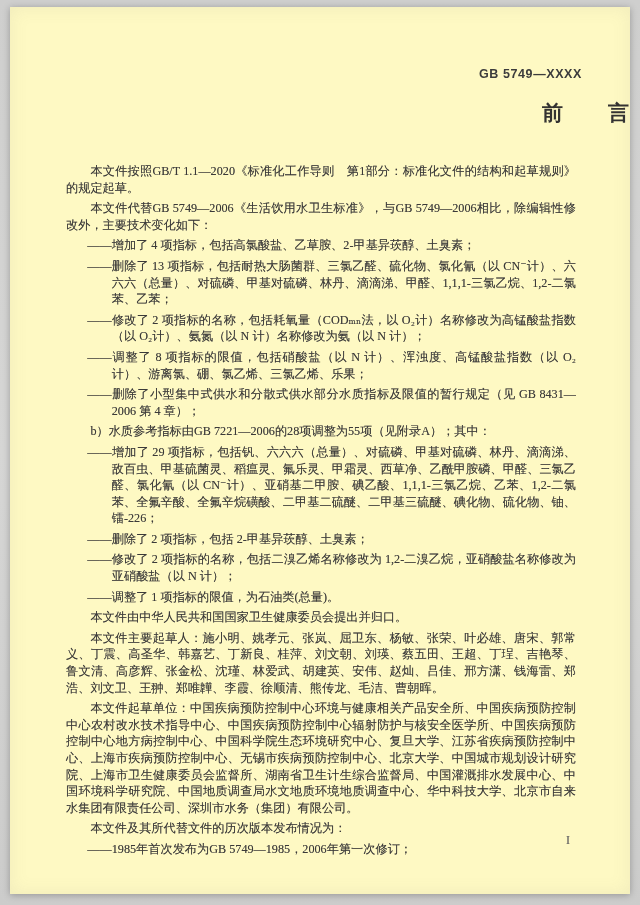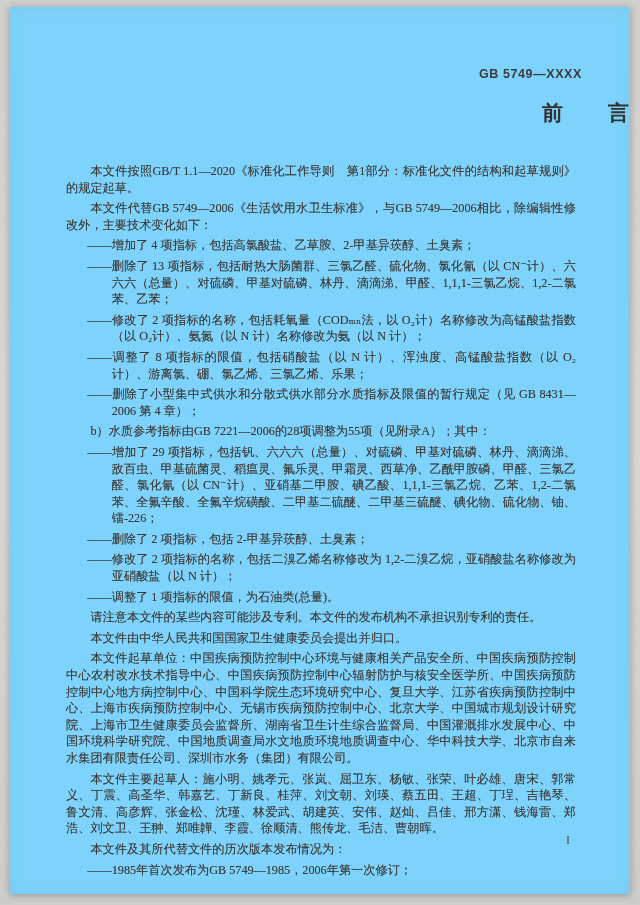--- a/index.html
+++ b/index.html
@@ -18,21 +18,21 @@
     position: absolute;
     inset: 0;
     background: linear-gradient(180deg, #cfcfce 0%, #d6d6d5 50%, #cccccb 100%);
   }
   .page {
     position: absolute;
     left: 10px;
     right: 10px;
     top: 7px;
     bottom: 11px;
-    background: #7dd3fc;
+    background: #fef9c3;
     box-shadow: 0 1px 7px rgba(0,0,0,0.28), inset 0 0 18px rgba(120,120,115,0.10);
   }
   .header-code {
     position: absolute;
     top: 60px;
     right: 48px;
     font-family: "Liberation Sans", "DejaVu Sans", sans-serif;
     font-weight: bold;
     font-size: 12.5px;
     letter-spacing: 0.6px;
@@ -97,22 +97,21 @@
       <p class="para dash">——增加了 4 项指标，包括高氯酸盐、乙草胺、2-甲基异莰醇、土臭素；</p>
       <p class="para dash">——删除了 13 项指标，包括耐热大肠菌群、三氯乙醛、硫化物、氯化氰（以 CN⁻计）、六六六（总量）、对硫磷、甲基对硫磷、林丹、滴滴涕、甲醛、1,1,1-三氯乙烷、1,2-二氯苯、乙苯；</p>
       <p class="para dash">——修改了 2 项指标的名称，包括耗氧量（CODₘₙ法，以 O₂计）名称修改为高锰酸盐指数（以 O₂计）、氨氮（以 N 计）名称修改为氨（以 N 计）；</p>
       <p class="para dash">——调整了 8 项指标的限值，包括硝酸盐（以 N 计）、浑浊度、高锰酸盐指数（以 O₂计）、游离氯、硼、氯乙烯、三氯乙烯、乐果；</p>
       <p class="para dash">——删除了小型集中式供水和分散式供水部分水质指标及限值的暂行规定（见 GB 8431—2006 第 4 章）；</p>
       <p class="para indent">b）水质参考指标由GB 7221—2006的28项调整为55项（见附录A）；其中：</p>
       <p class="para dash">——增加了 29 项指标，包括钒、六六六（总量）、对硫磷、甲基对硫磷、林丹、滴滴涕、敌百虫、甲基硫菌灵、稻瘟灵、氟乐灵、甲霜灵、西草净、乙酰甲胺磷、甲醛、三氯乙醛、氯化氰（以 CN⁻计）、亚硝基二甲胺、碘乙酸、1,1,1-三氯乙烷、乙苯、1,2-二氯苯、全氟辛酸、全氟辛烷磺酸、二甲基二硫醚、二甲基三硫醚、碘化物、硫化物、铀、镭-226；</p>
       <p class="para dash">——删除了 2 项指标，包括 2-甲基异莰醇、土臭素；</p>
       <p class="para dash">——修改了 2 项指标的名称，包括二溴乙烯名称修改为 1,2-二溴乙烷，亚硝酸盐名称修改为亚硝酸盐（以 N 计）；</p>
       <p class="para dash">——调整了 1 项指标的限值，为石油类(总量)。</p>
-      <p class="para indent">请注意本文件的某些内容可能涉及专利。本文件的发布机构不承担识别专利的责任。</p>
       <p class="para indent">本文件由中华人民共和国国家卫生健康委员会提出并归口。</p>
+      <p class="para indent">本文件主要起草人：施小明、姚孝元、张岚、屈卫东、杨敏、张荣、叶必雄、唐宋、郭常义、丁震、高圣华、韩嘉艺、丁新良、桂萍、刘文朝、刘瑛、蔡五田、王超、丁珵、吉艳琴、鲁文清、高彦辉、张金松、沈瑾、林爱武、胡建英、安伟、赵灿、吕佳、邢方潇、钱海雷、郑浩、刘文卫、王翀、郑唯韡、李霞、徐顺清、熊传龙、毛洁、曹朝晖。</p>
       <p class="para indent">本文件起草单位：中国疾病预防控制中心环境与健康相关产品安全所、中国疾病预防控制中心农村改水技术指导中心、中国疾病预防控制中心辐射防护与核安全医学所、中国疾病预防控制中心地方病控制中心、中国科学院生态环境研究中心、复旦大学、江苏省疾病预防控制中心、上海市疾病预防控制中心、无锡市疾病预防控制中心、北京大学、中国城市规划设计研究院、上海市卫生健康委员会监督所、湖南省卫生计生综合监督局、中国灌溉排水发展中心、中国环境科学研究院、中国地质调查局水文地质环境地质调查中心、华中科技大学、北京市自来水集团有限责任公司、深圳市水务（集团）有限公司。</p>
-      <p class="para indent">本文件主要起草人：施小明、姚孝元、张岚、屈卫东、杨敏、张荣、叶必雄、唐宋、郭常义、丁震、高圣华、韩嘉艺、丁新良、桂萍、刘文朝、刘瑛、蔡五田、王超、丁珵、吉艳琴、鲁文清、高彦辉、张金松、沈瑾、林爱武、胡建英、安伟、赵灿、吕佳、邢方潇、钱海雷、郑浩、刘文卫、王翀、郑唯韡、李霞、徐顺清、熊传龙、毛洁、曹朝晖。</p>
       <p class="para indent">本文件及其所代替文件的历次版本发布情况为：</p>
       <p class="para dash">——1985年首次发布为GB 5749—1985，2006年第一次修订；</p>
     </div>
 
   <div class="page-num">I</div>
 </div>
 
 </body></html>

